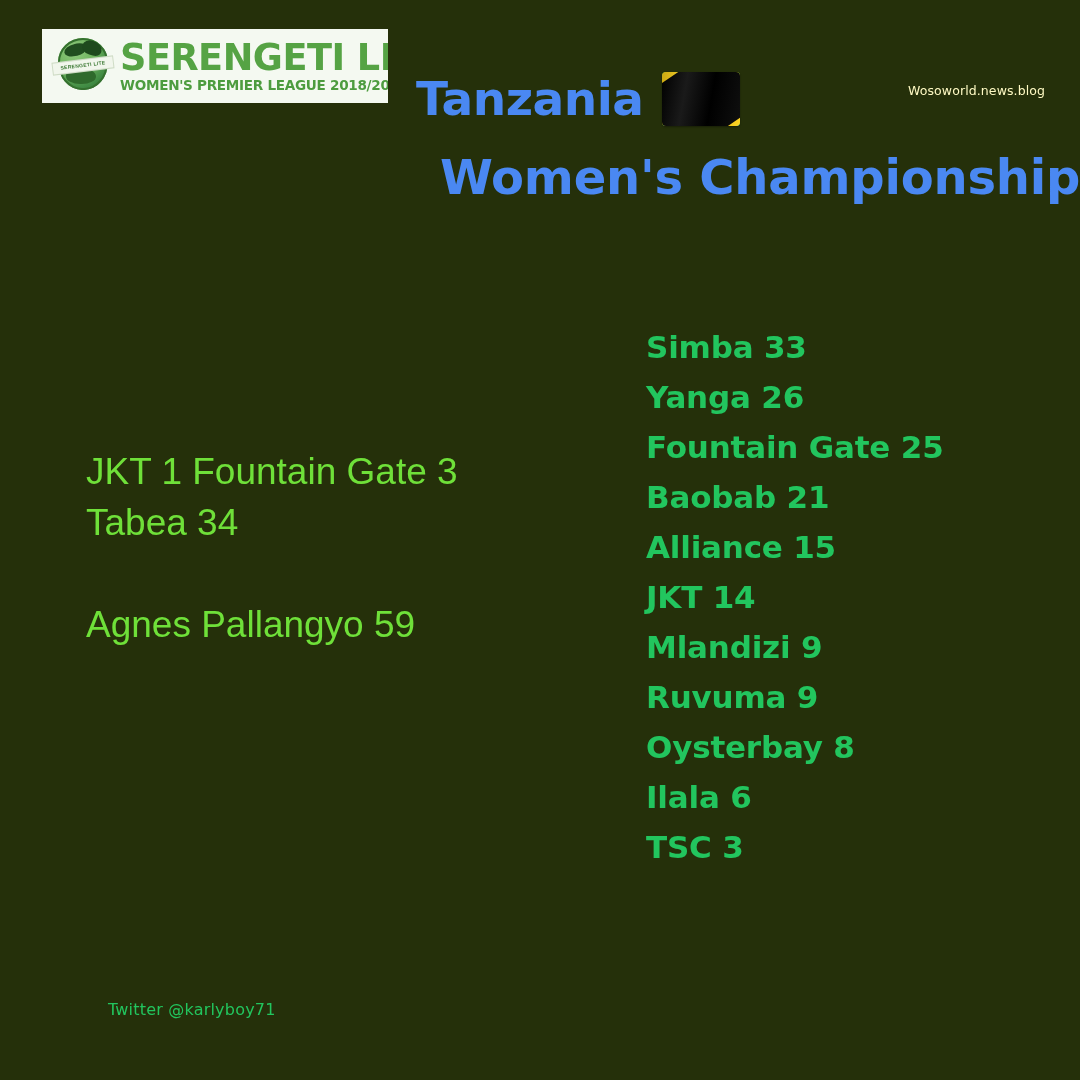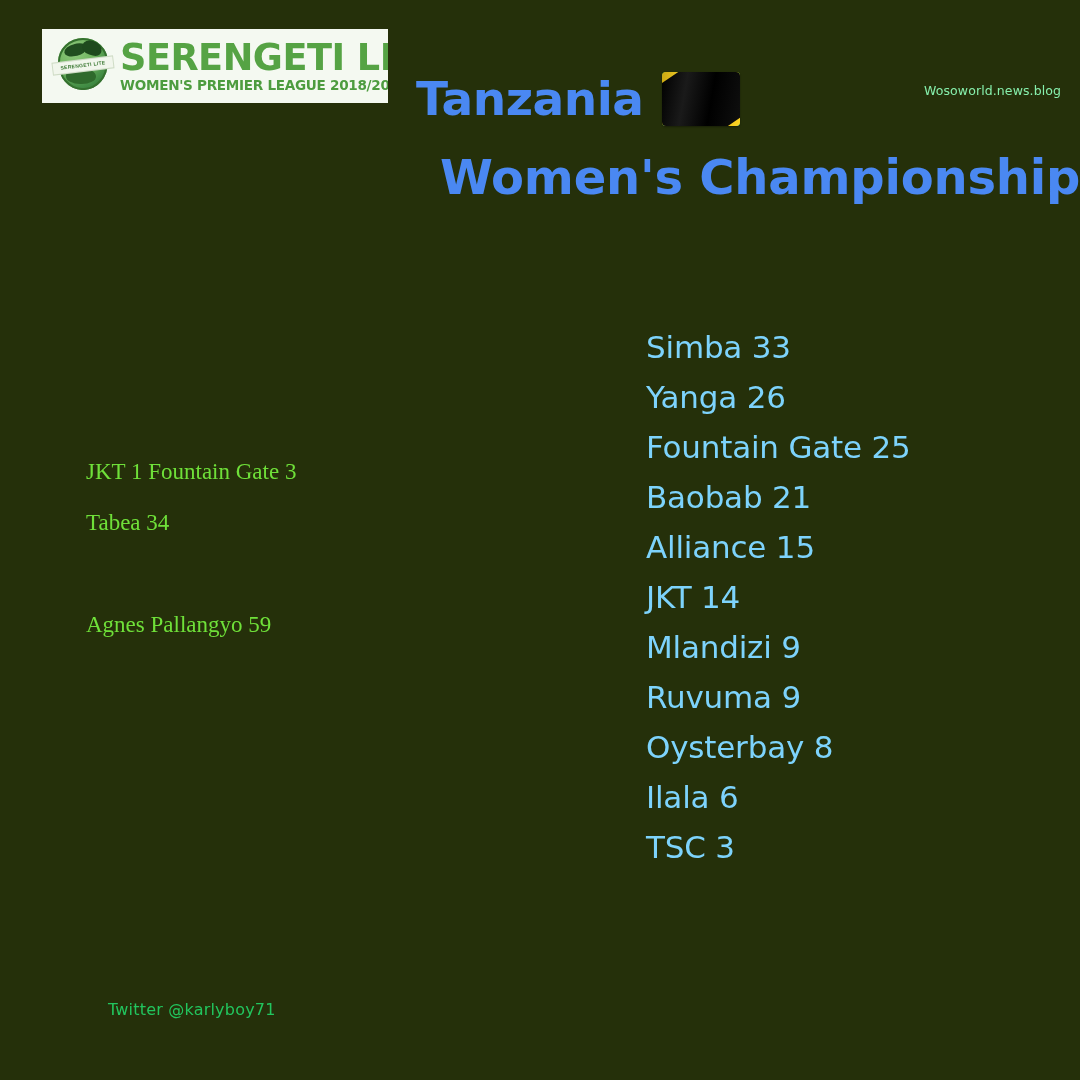--- a/index.html
+++ b/index.html
@@ -193,57 +193,56 @@
   }
 
   
   .watermark {
     position: absolute;
     left: 908px;
     top: 83px;
     font-family: "DejaVu Sans", sans-serif;
     font-size: 12.5px;
     letter-spacing: .1px;
-    color: #86efac;
-    white-space: nowrap;
-    margin-left: 16px;
+    color: #fef9c3;
+    white-space: nowrap;
   }
 
   
   .results {
     position: absolute;
     left: 86px;
     top: 446px;
     width: 470px;
   }
   .results .rline {
-    font-family: Liberation Serif, serif;
-    font-size: 23px;
+    font-family: Liberation Sans, sans-serif;
+    font-size: 37px;
     line-height: 51px;
     color: #6fe039;
     white-space: nowrap;
   }
   .results .gap {
     height: 51px;
   }
 
   
   .standings {
     position: absolute;
     left: 646px;
     top: 322px;
     width: 400px;
   }
   .standings .sline {
     font-family: "DejaVu Sans", sans-serif;
-    font-weight: normal;
+    font-weight: bold;
     font-size: 31px;
     line-height: 50px;
     letter-spacing: -0.2px;
-    color: #7dd3fc;
+    color: #22c55e;
     white-space: nowrap;
   }
 
   
   .credit {
     position: absolute;
     left: 108px;
     top: 1000px;
     font-family: "DejaVu Sans", sans-serif;
     font-size: 16px;

